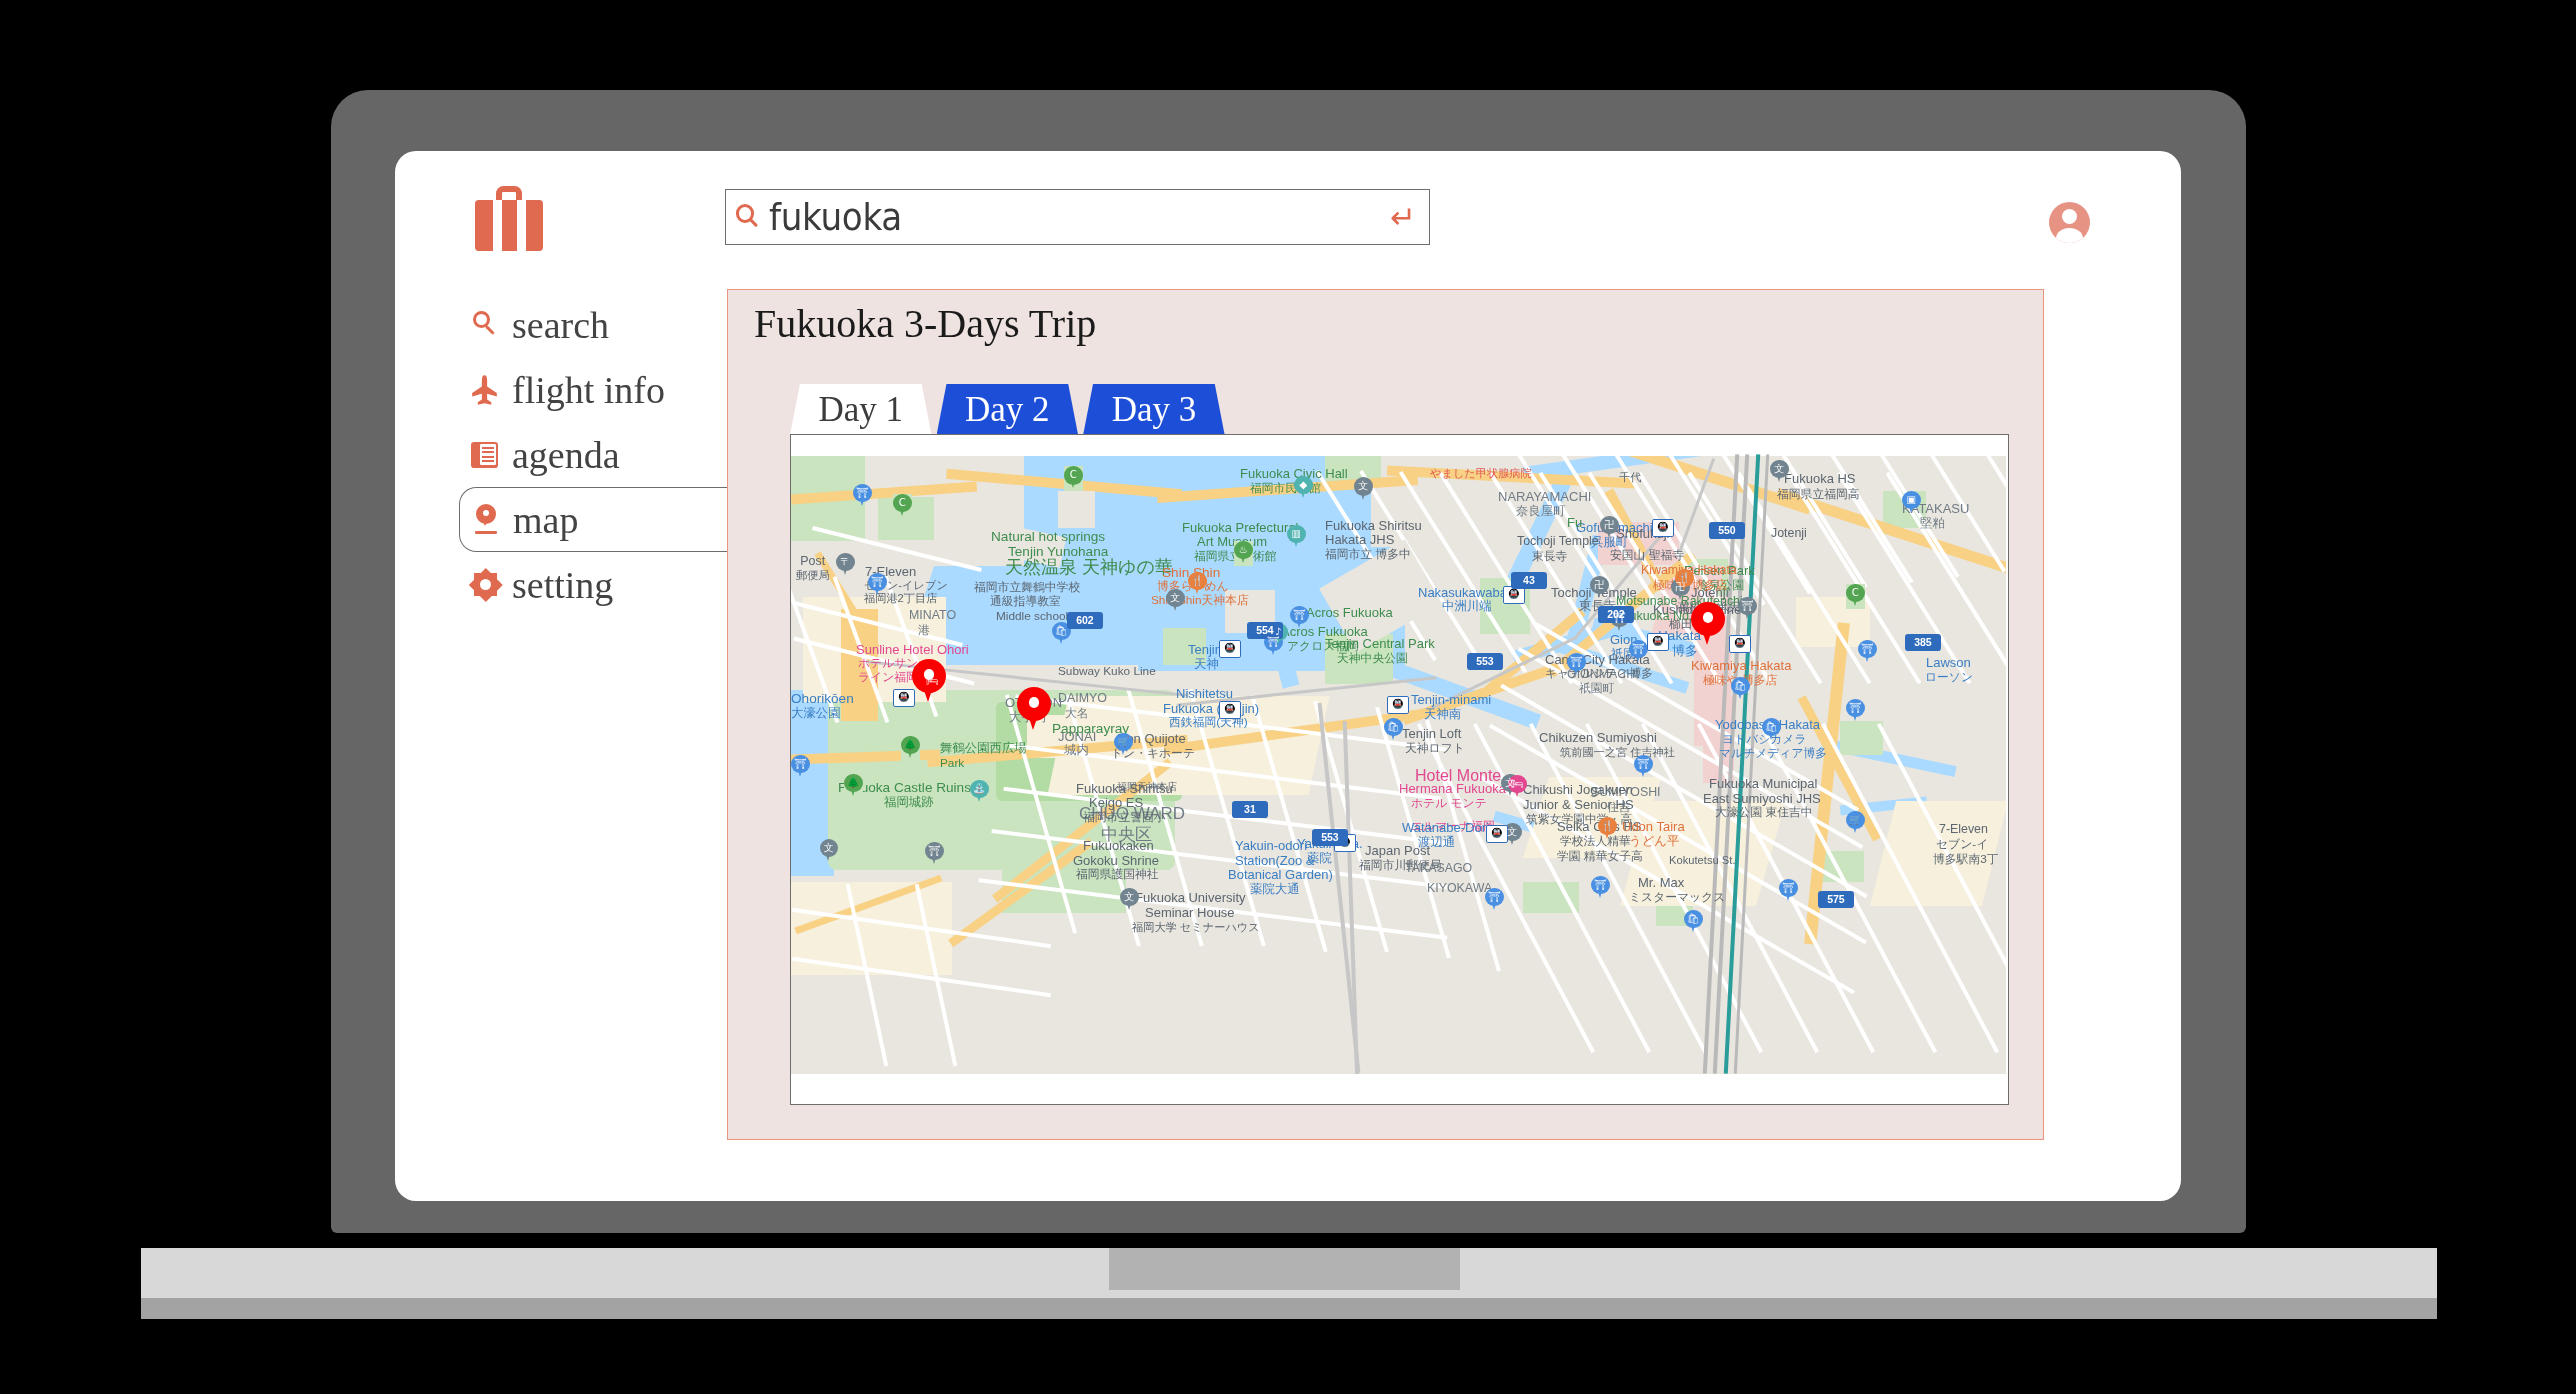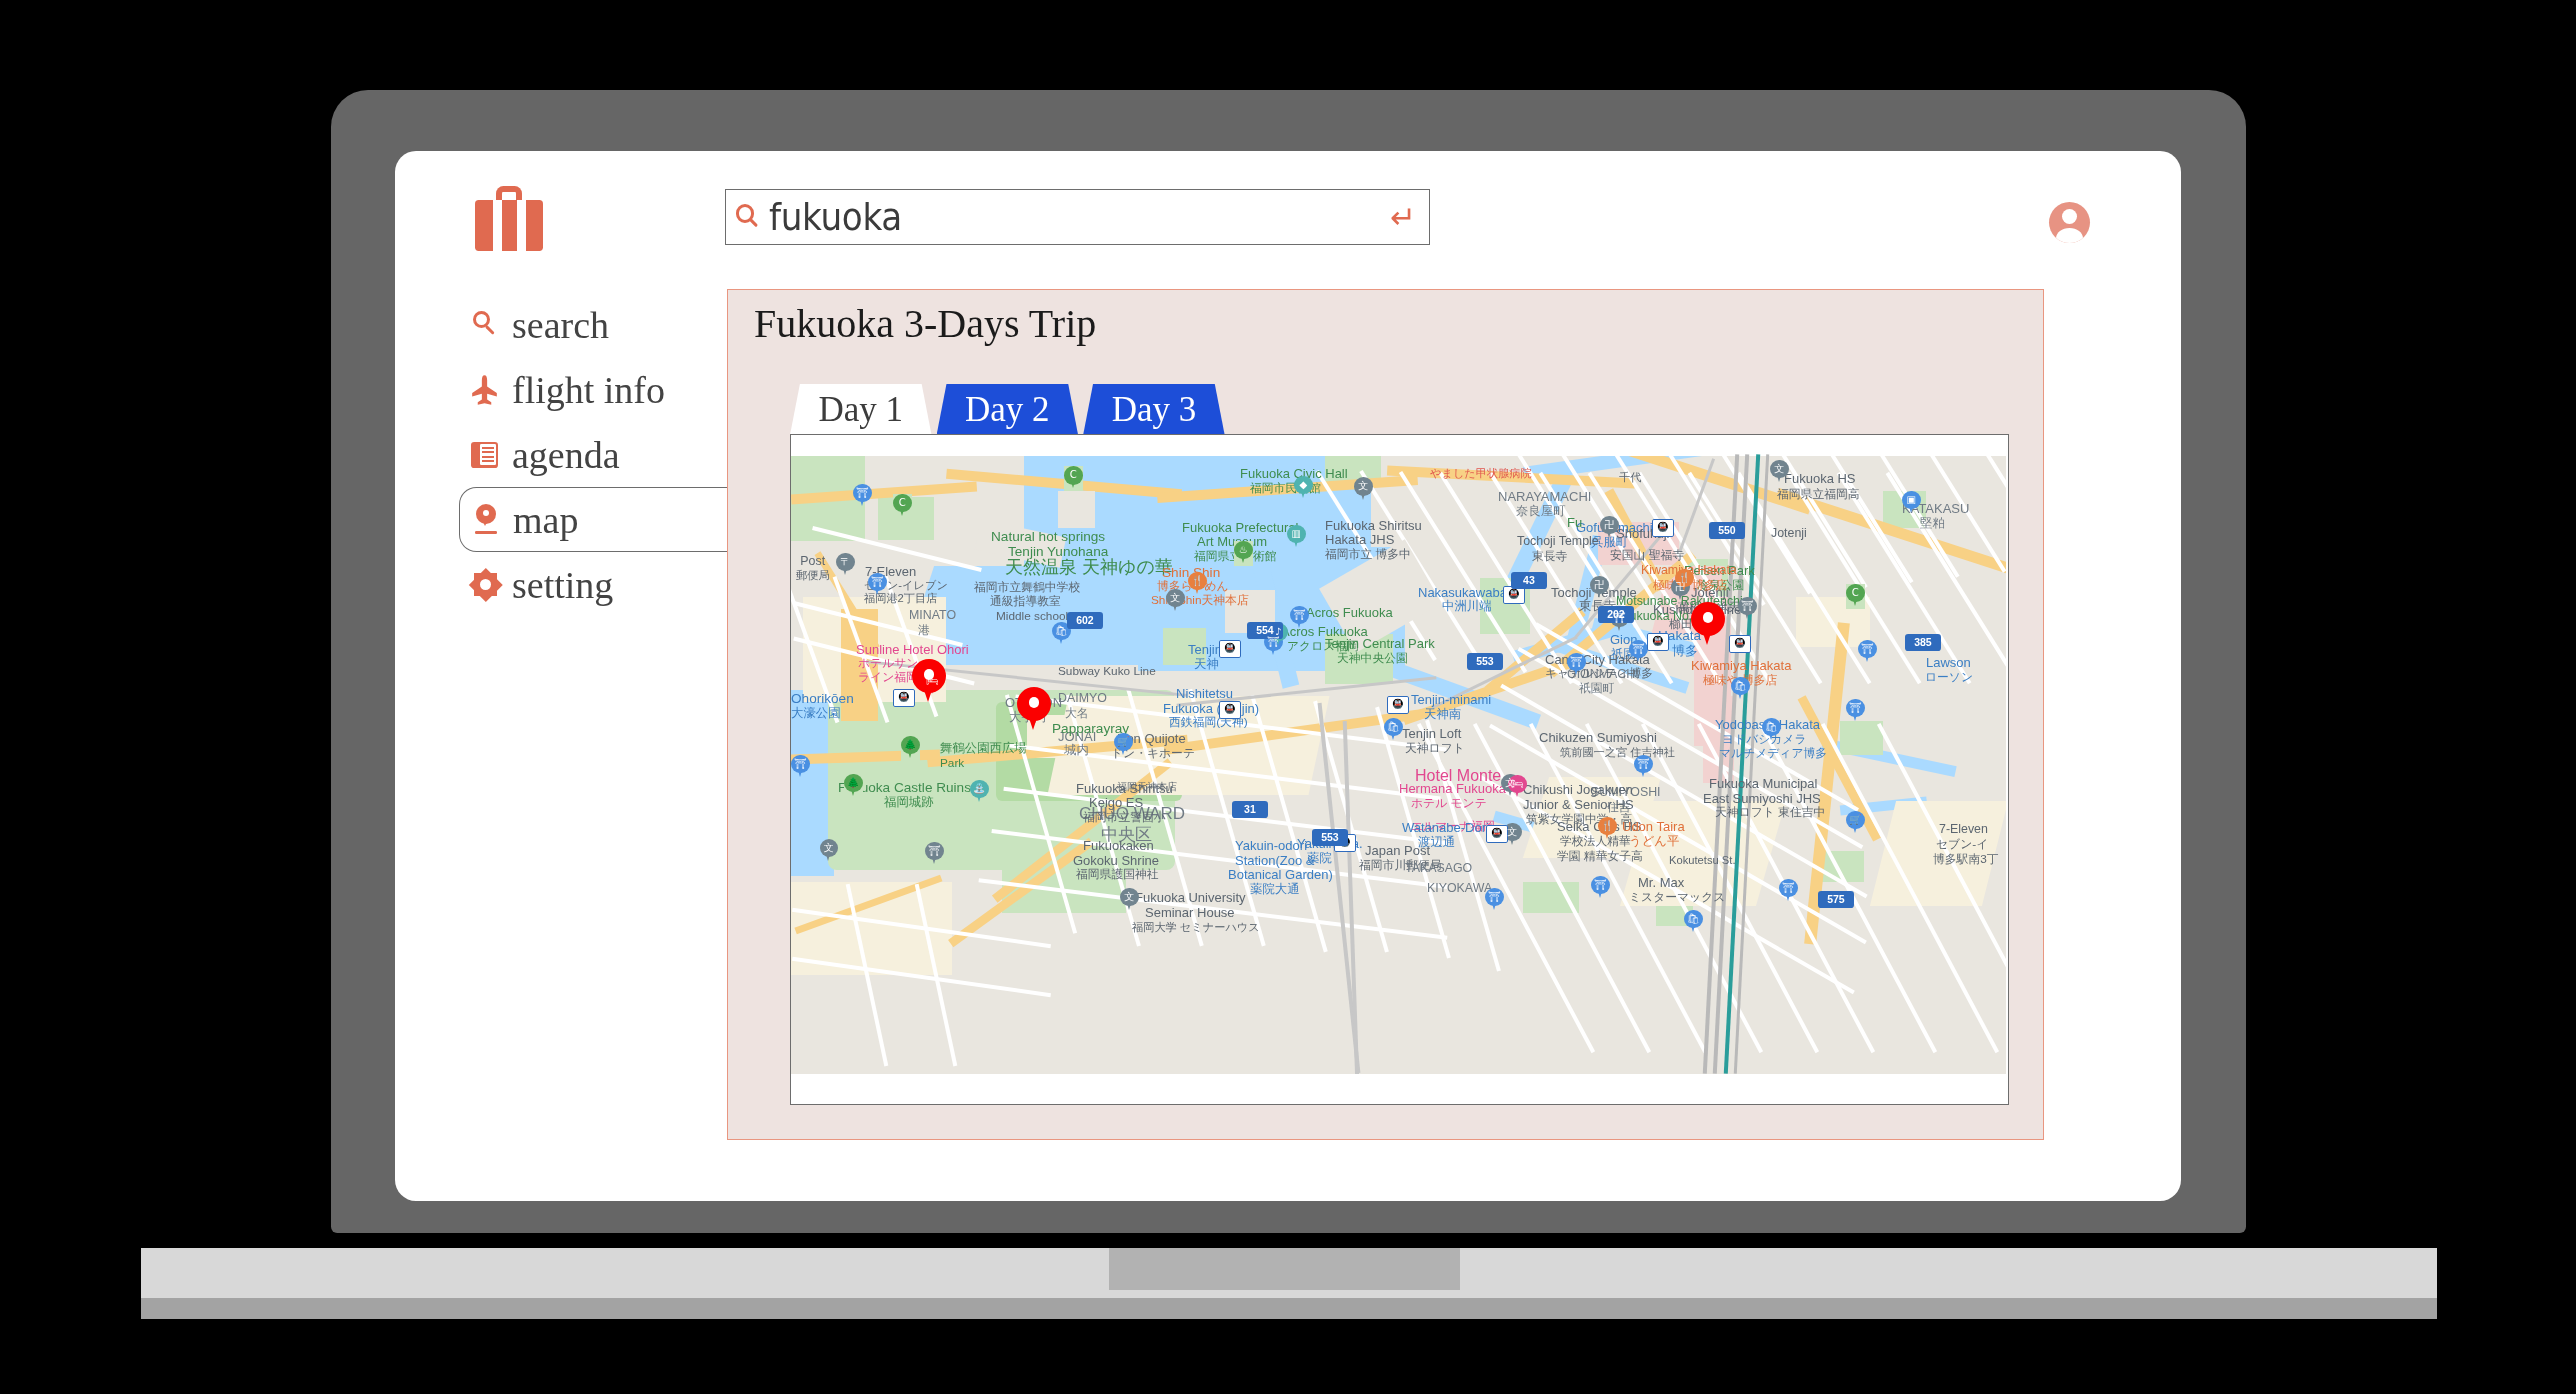--- a/index.html
+++ b/index.html
@@ -567,21 +567,21 @@
             <div class="lbl blue" style="left: 881px; top: 190px; font-size: 13px;">博多</div>
             <div class="lbl greenl" style="left: 825px; top: 141px; font-size: 12.4px;">Motsunabe Rakutenchi,</div>
             <div class="lbl greenl" style="left: 831px; top: 156px; font-size: 12.4px;">Fukuoka No,1...</div>
             <div class="lbl orange" style="left: 850px; top: 110px; font-size: 12.4px;">Kiwamiya Hakata</div>
             <div class="lbl orange" style="left: 862px; top: 125px; font-size: 11.8px;">極味や 博多店</div>
             <div class="lbl blue" style="left: 924px; top: 264px; font-size: 13px;">Yodobashi Hakata</div>
             <div class="lbl blue" style="left: 931px; top: 279px; font-size: 11.8px;">ヨドバシカメラ</div>
             <div class="lbl blue" style="left: 928px; top: 293px; font-size: 11.8px;">マルチメディア博多</div>
             <div class="lbl gray" style="left: 918px; top: 323px; font-size: 13px;">Fukuoka Municipal</div>
             <div class="lbl gray" style="left: 912px; top: 338px; font-size: 13px;">East Sumiyoshi JHS</div>
-            <div class="lbl gray" style="left: 924px; top: 352px; font-size: 11.8px;">天神ロフト 東住吉中</div>
+            <div class="lbl gray" style="left: 924px; top: 352px; font-size: 11.8px;">大濠公園 東住吉中</div>
             <div class="lbl orange" style="left: 831px; top: 366px; font-size: 13px;">Udon Taira</div>
             <div class="lbl orange" style="left: 838px; top: 381px; font-size: 12.4px;">うどん平</div>
             <div class="lbl gray" style="left: 847px; top: 422px; font-size: 13px;">Mr. Max</div>
             <div class="lbl gray" style="left: 838px; top: 437px; font-size: 11.8px;">ミスターマックス</div>
             <div class="lbl gray" style="left: 1148px; top: 369px; font-size: 12.4px;">7-Eleven</div>
             <div class="lbl gray" style="left: 1145px; top: 384px; font-size: 11.8px;">セブン-イ</div>
             <div class="lbl gray" style="left: 1142px; top: 399px; font-size: 11.8px;">博多駅南3丁</div>
             <div class="lbl gray" style="left: 878px; top: 400px; font-size: 11.2px;">Kokutetsu St.</div>
             <div class="lbl gray" style="left: 726px; top: 81px; font-size: 12.4px;">Tochoji Temple</div>
             <div class="lbl gray" style="left: 741px; top: 96px; font-size: 11.8px;">東長寺</div>

